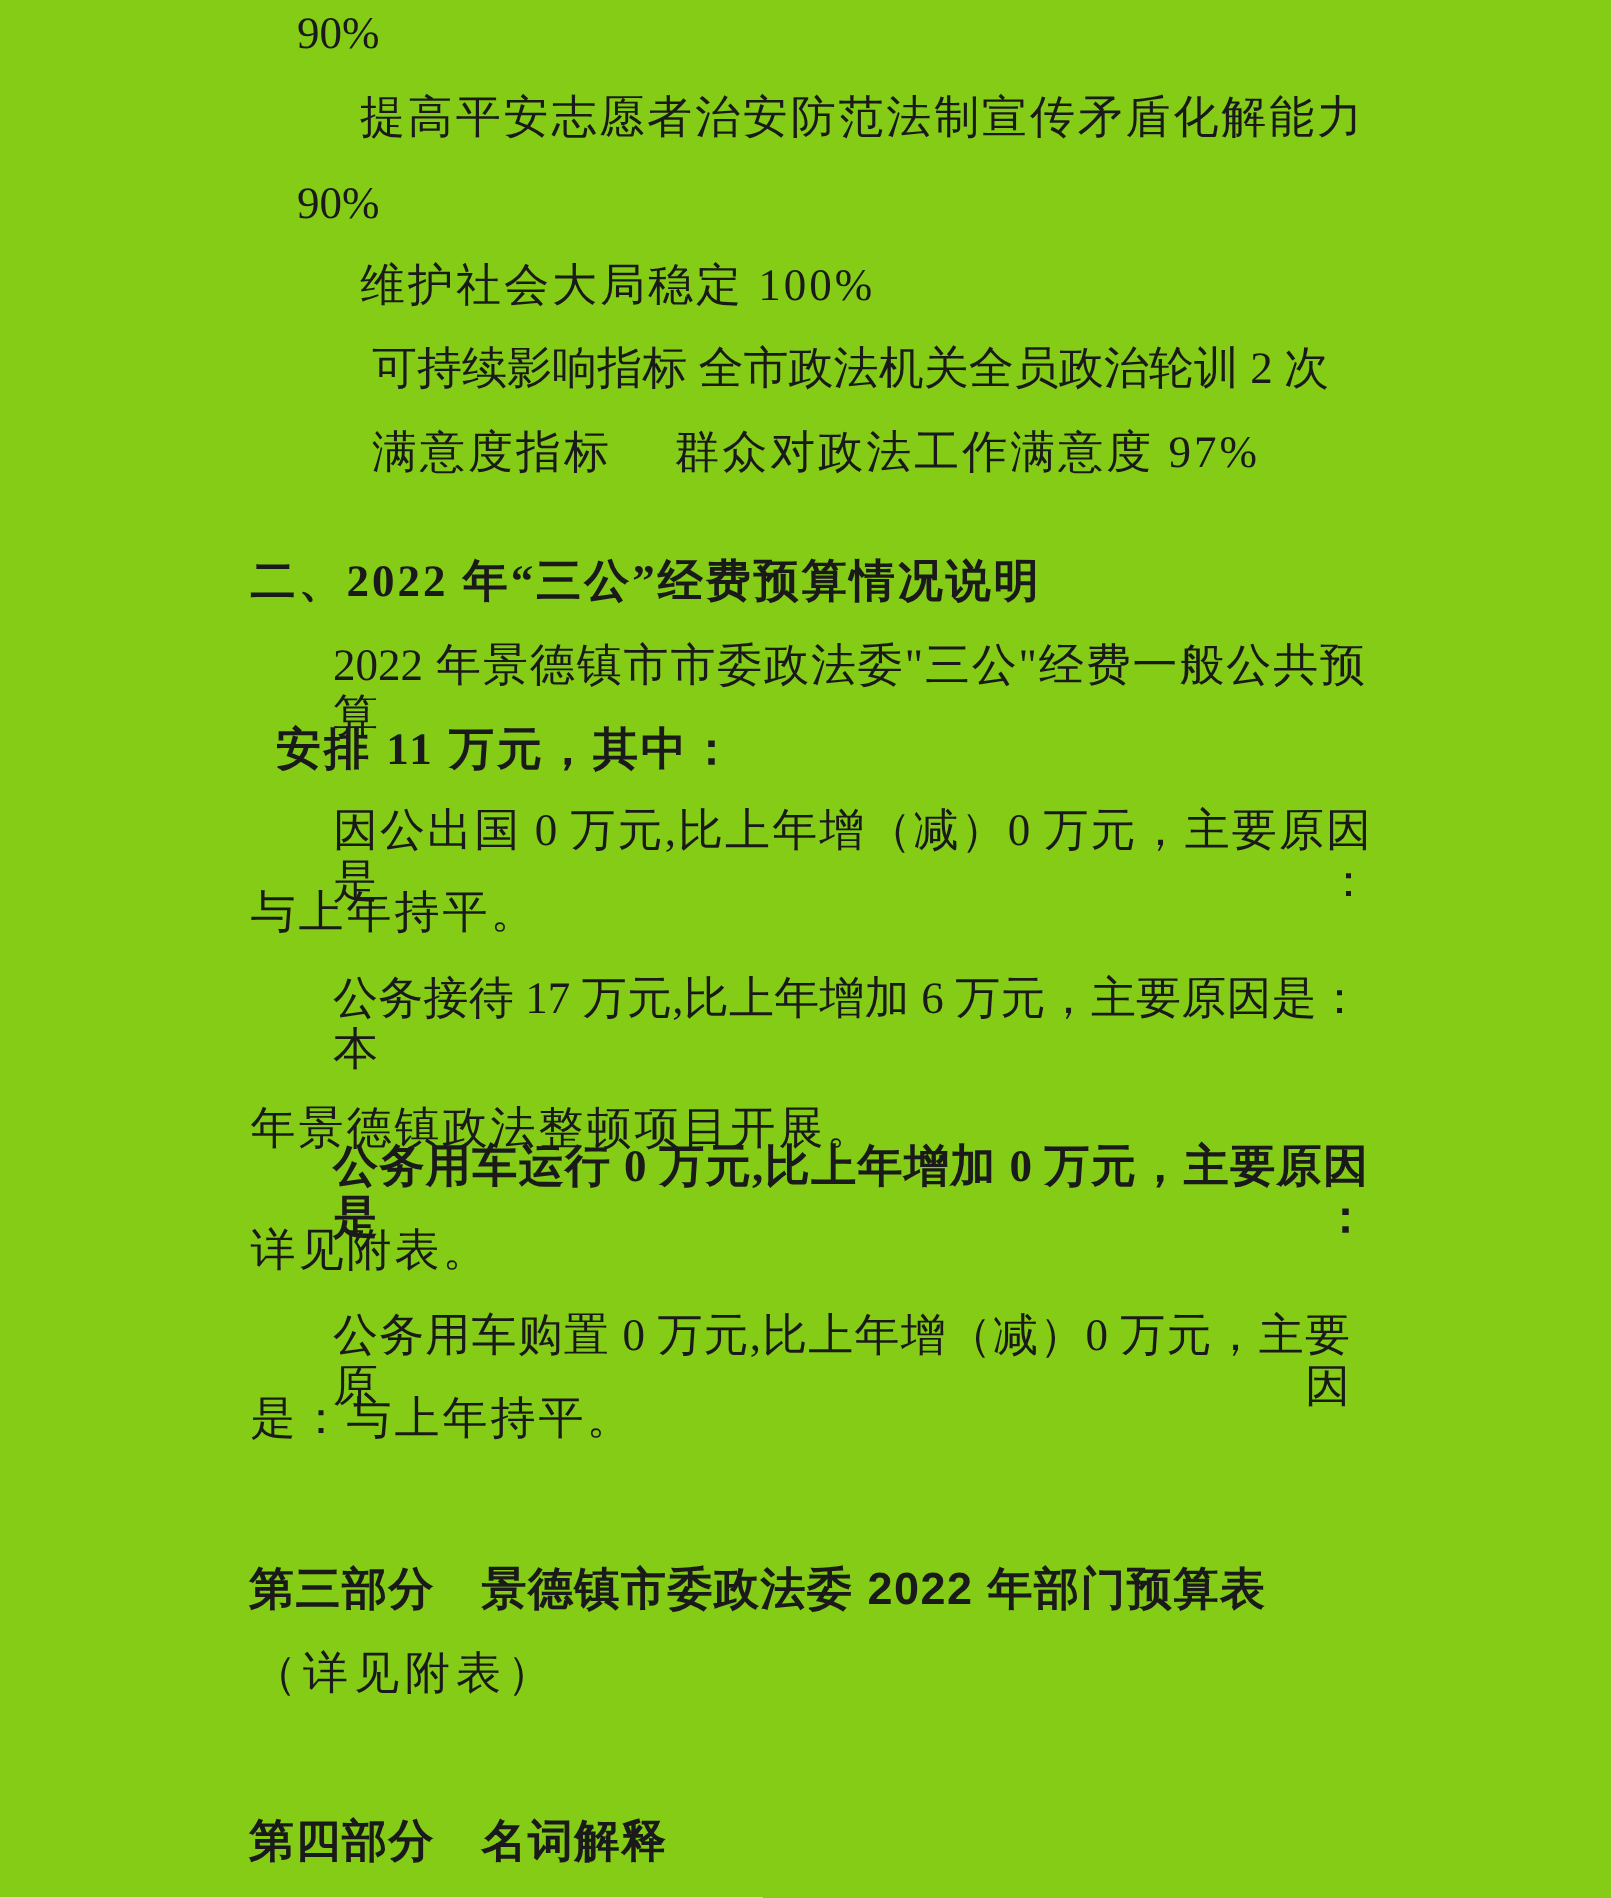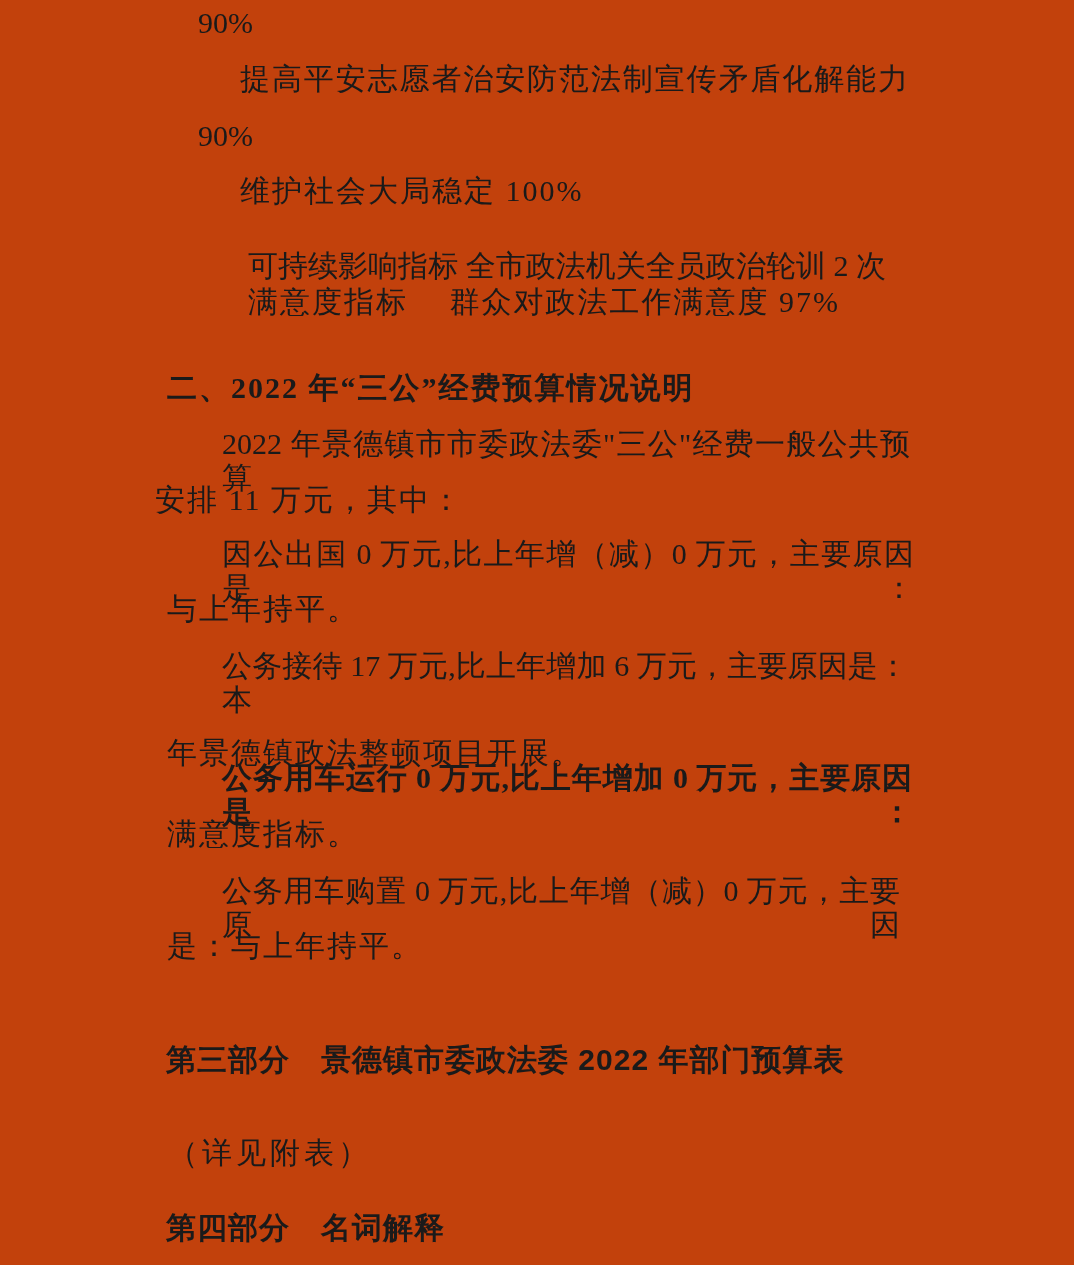--- a/index.html
+++ b/index.html
@@ -4,57 +4,57 @@
 <style>
   html, body {
     margin: 0;
     padding: 0;
     background: #ffffff;
   }
   .page {
     position: relative;
     width: 1074px;
     height: 1265px;
-    background: #c2410c;
+    background: #84cc16;
     overflow: hidden;
     font-family: "Liberation Serif", "DejaVu Serif", serif;
     color: #1a1a1a;
   }
   .ln {
     position: absolute;
     font-size: 30px;
     line-height: 34px;
     white-space: pre;
   }
   
   .jf {
     white-space: normal;
     text-align: justify;
     text-align-last: justify;
   }
   .ls2 { letter-spacing: 2px; }
-  .ls4 { letter-spacing: 4px; margin-top: 37px; }
+  .ls4 { letter-spacing: 4px; }
   .bold-serif { font-weight: bold; letter-spacing: 2px; }
   .hei {
     font-family: "Liberation Sans", "DejaVu Sans", sans-serif;
     font-weight: bold;
     letter-spacing: 1px;
   }
 
   
   .l-pct1     { left: 198px; top: 6px;    }
   .l-tigao    { left: 240px; top: 62px;   width: 668px; }
   .l-pct2     { left: 198px; top: 119px;  }
   .l-weihu    { left: 240px; top: 174px;  }
-  .l-kechixu  { left: 248px; top: 229px;  width: 638px; margin-top: 20px; }
+  .l-kechixu  { left: 248px; top: 229px;  width: 638px; }
   .l-manyidu  { left: 248px; top: 285px;  }
 
   .l-h2       { left: 167px; top: 371px;  }
   .l-p1       { left: 222px; top: 427px;  width: 688px; }
-  .l-p2       { left: 155px; top: 483px;  }
+  .l-p2       { left: 184px; top: 483px; font-weight: bold;  }
   .l-p3       { left: 222px; top: 537px;  width: 692px; }
   .l-p4       { left: 167px; top: 592px;  }
   .l-p5       { left: 222px; top: 649px;  width: 686px; }
   .l-p6       { left: 167px; top: 736px;  }
   .l-p7       { left: 222px; top: 761px;  width: 690px; font-weight: bold; }
   .l-p8       { left: 167px; top: 817px;  }
   .l-p9       { left: 222px; top: 874px;  width: 678px; }
   .l-p10      { left: 167px; top: 929px;  }
 
   .l-h3       { left: 166px; top: 1043px; }
@@ -74,21 +74,21 @@
   <div class="ln ls2 l-manyidu">满意度指标　 群众对政法工作满意度 97%</div>
 
   <div class="ln bold-serif l-h2">二、2022 年“三公”经费预算情况说明</div>
   <div class="ln jf l-p1">2022 年景德镇市市委政法委"三公"经费一般公共预算</div>
   <div class="ln ls2 l-p2">安排 11 万元，其中：</div>
   <div class="ln jf l-p3">因公出国 0 万元,比上年增（减）0 万元，主要原因是：</div>
   <div class="ln ls2 l-p4">与上年持平。</div>
   <div class="ln jf l-p5">公务接待 17 万元,比上年增加 6 万元，主要原因是：本</div>
   <div class="ln ls2 l-p6">年景德镇政法整顿项目开展。</div>
   <div class="ln jf l-p7">公务用车运行 0 万元,比上年增加 0 万元，主要原因是：</div>
-  <div class="ln ls2 l-p8">满意度指标。</div>
+  <div class="ln ls2 l-p8">详见附表。</div>
   <div class="ln jf l-p9">公务用车购置 0 万元,比上年增（减）0 万元，主要原因</div>
   <div class="ln ls2 l-p10">是：与上年持平。</div>
 
   <div class="ln hei l-h3">第三部分　景德镇市委政法委 2022 年部门预算表</div>
   <div class="ln ls4 l-note">（详见附表）</div>
 
   <div class="ln hei l-h4">第四部分　名词解释</div>
 
 </div>
 

